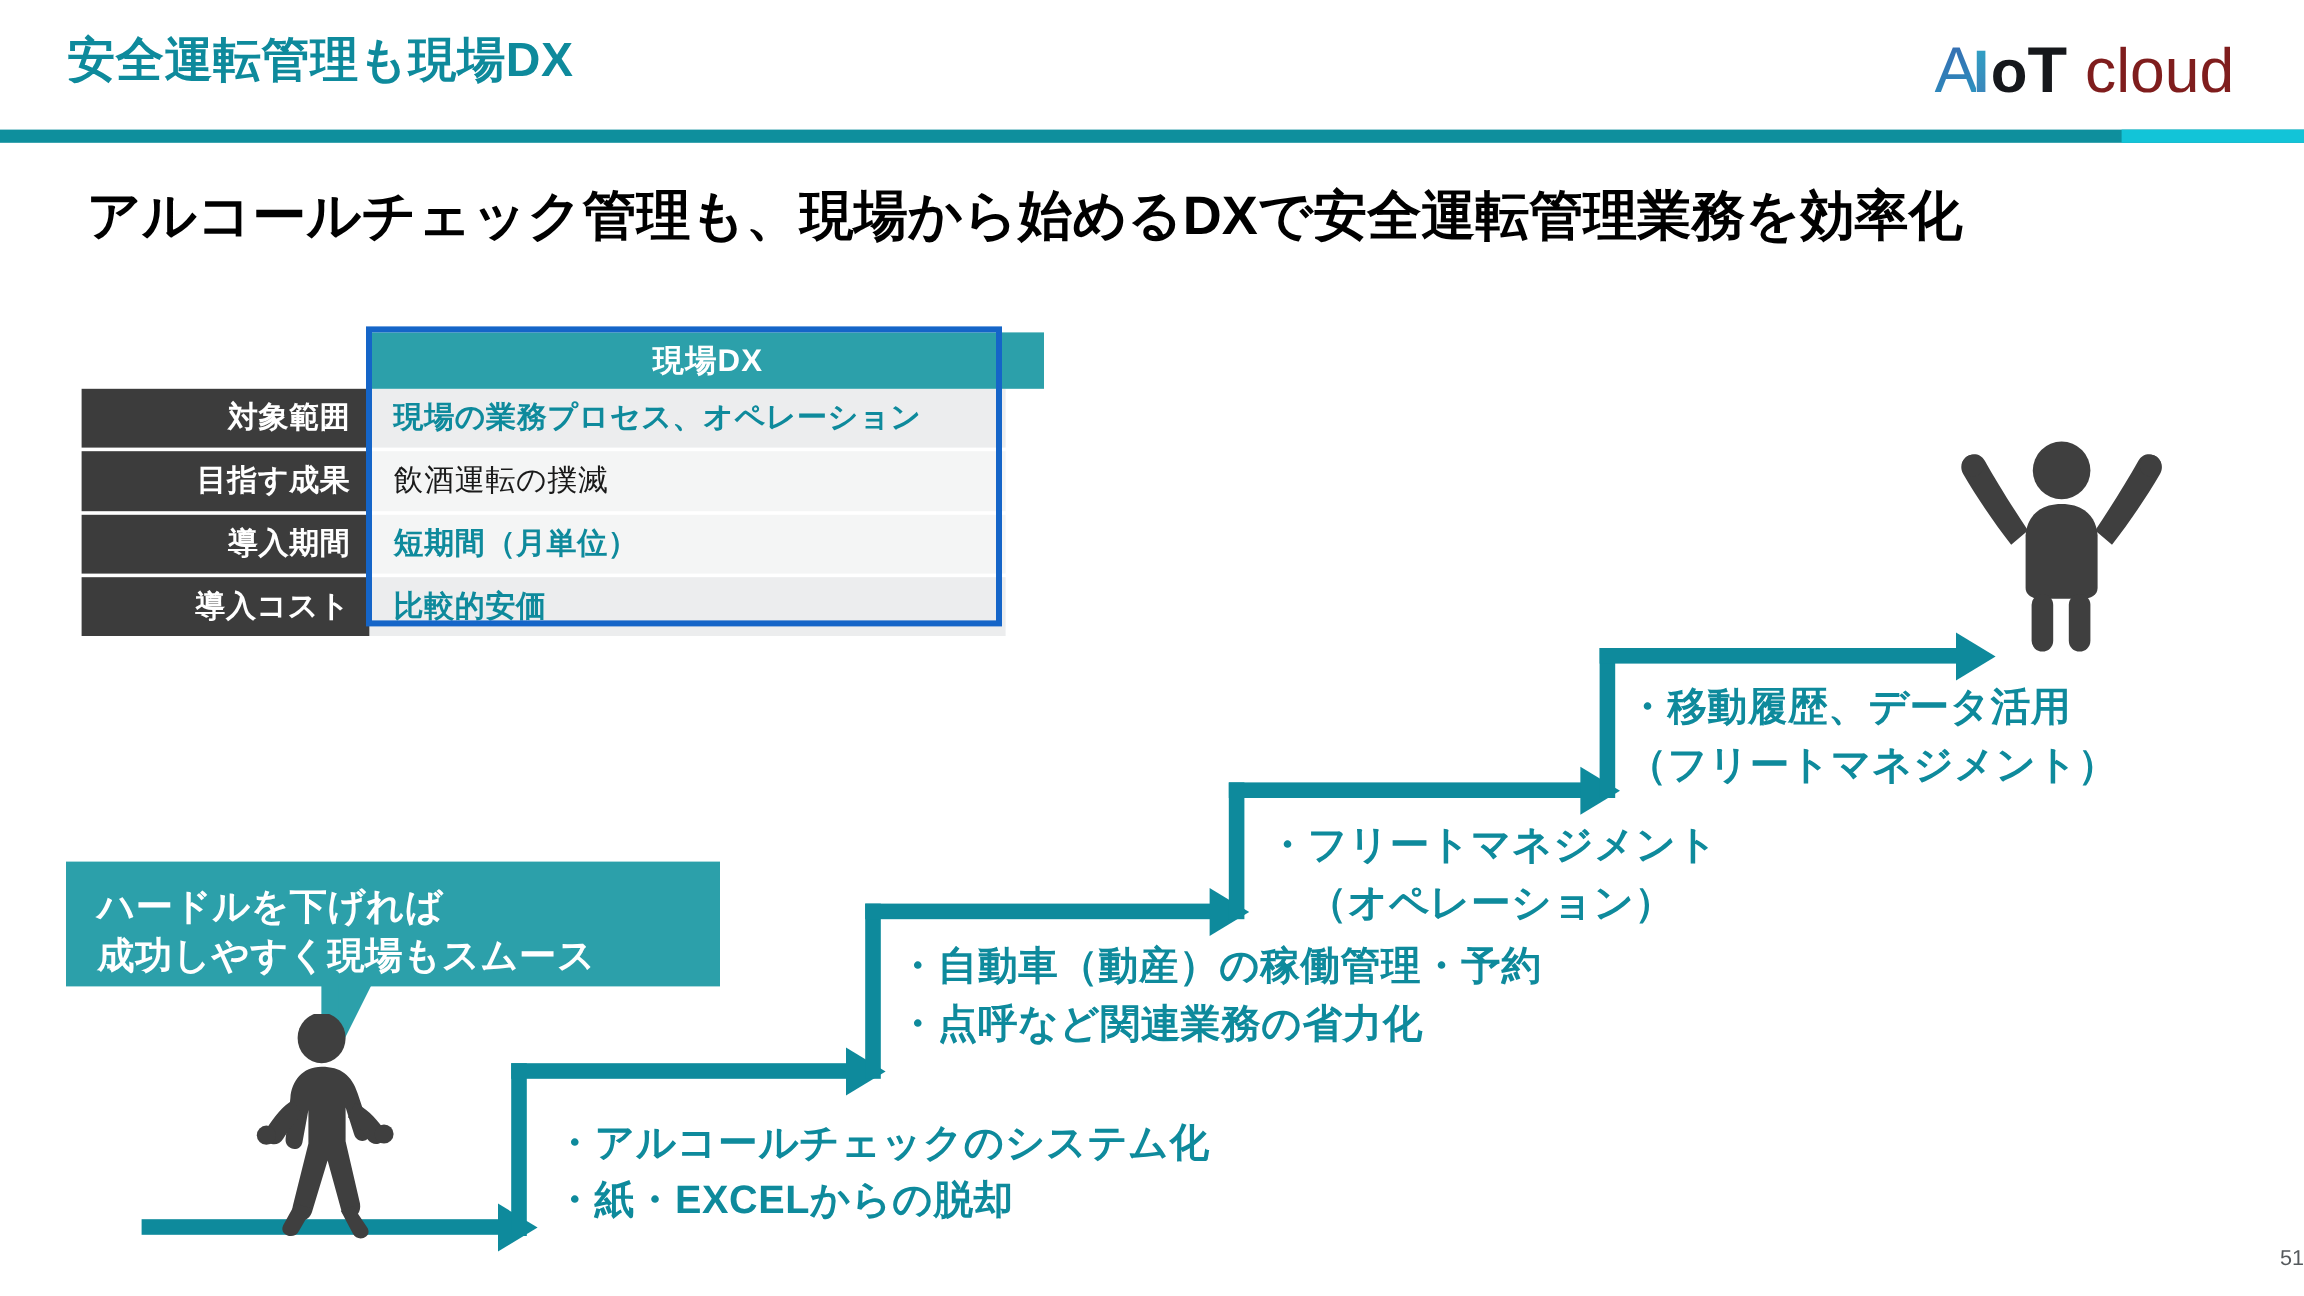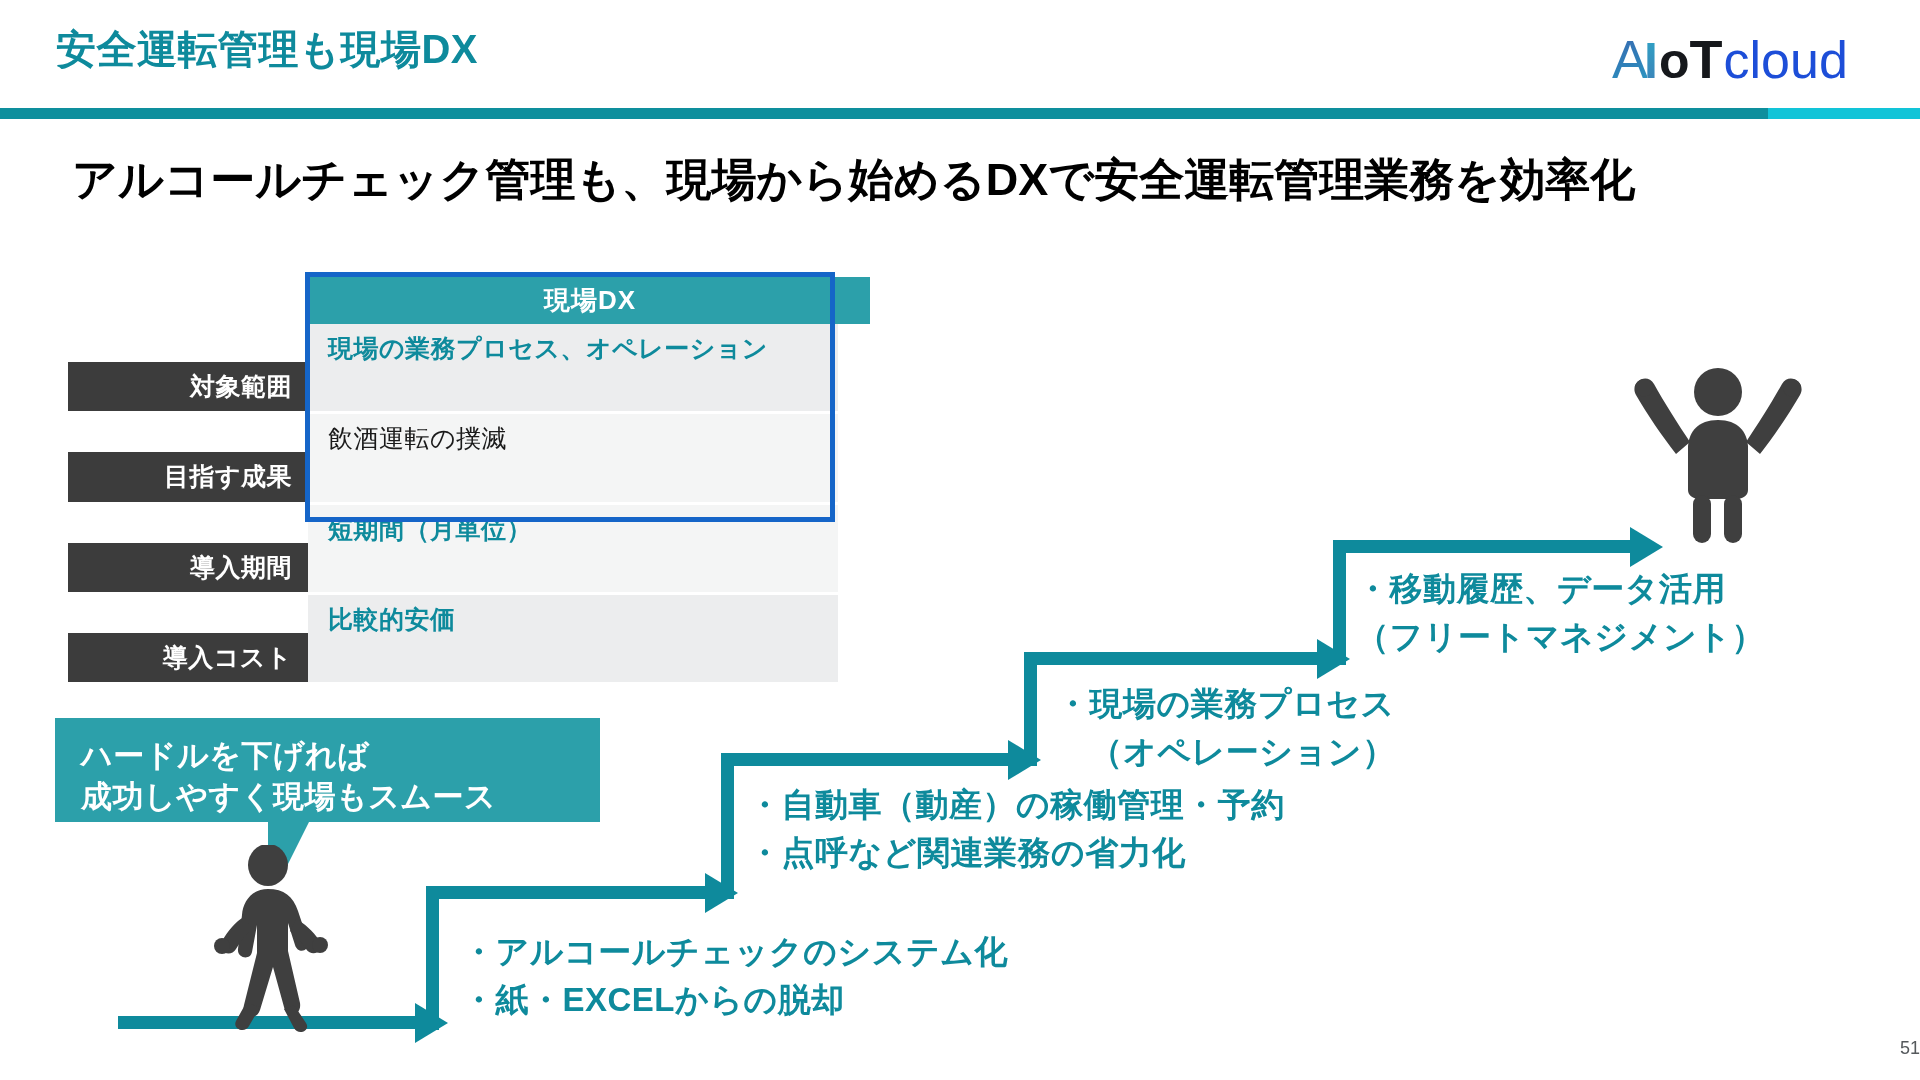--- a/index.html
+++ b/index.html
@@ -86,22 +86,22 @@
   .logo-t {
     font-size: 54px;
     font-weight: 700;
     color: #16181C;
     margin-left: 0px;
     letter-spacing: -1px;
   }
   .logo-cloud {
     font-size: 52px;
     font-weight: 300;
-    color: #1d4ed8;
-    margin-left: 2px;
+    color: #7f1d1d;
+    margin-left: 16px;
     letter-spacing: 0px;
   }
 
   
   #subtitle {
     position: absolute;
     left: 72px;
     top: 150px;
     font-size: 45px;
     font-weight: bold;
@@ -126,21 +126,20 @@
     width: 240px;
     box-sizing: border-box;
     background: #3C3C3C;
     color: #ffffff;
     font-size: 25px;
     font-weight: bold;
     text-align: right;
     padding: 9px 16px 9px 8px;
     line-height: 1.25;
     letter-spacing: 0.5px;
-    margin-top: 38px;
   }
   .tbl-value {
     flex: 1;
     box-sizing: border-box;
     font-size: 25px;
     font-weight: bold;
     padding: 9px 0 9px 20px;
     line-height: 1.25;
     letter-spacing: 0.5px;
   }
@@ -322,21 +321,21 @@
   <div>・アルコールチェックのシステム化</div>
   <div>・紙・EXCELからの脱却</div>
 </div>
 
 <div class="step-text" style="left:748px; top:784px;font-family:Liberation Mono, monospace;">
   <div>・自動車（動産）の稼働管理・予約</div>
   <div>・点呼など関連業務の省力化</div>
 </div>
 
 <div class="step-text" style="left:1056px; top:680px;">
-  <div>・現場の業務プロセス</div>
+  <div>・フリートマネジメント</div>
   <div>　（オペレーション）</div>
 </div>
 
 <div class="step-text" style="left:1356px; top:565px;">
   <div>・移動履歴、データ活用</div>
   <div>（フリートマネジメント）</div>
 </div>
 
 <div id="callout">
   <div>ハードルを下げれば</div>

